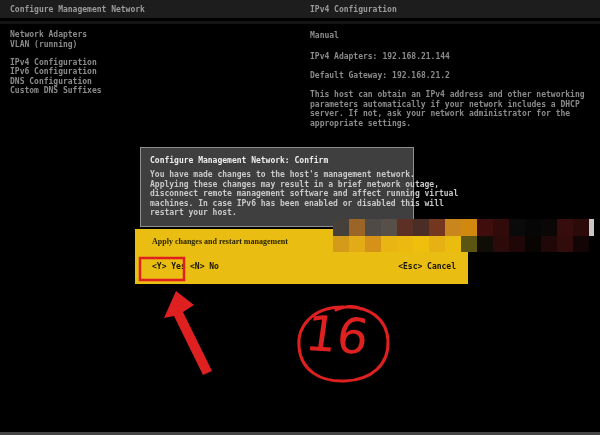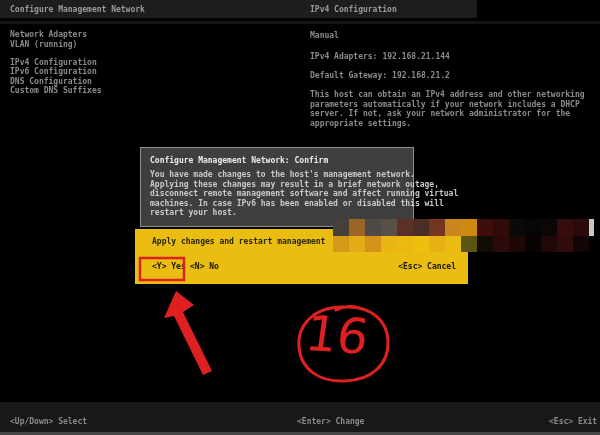--- a/index.html
+++ b/index.html
@@ -4,36 +4,36 @@
 <style>
   html,body { margin:0; padding:0; background:#000; }
   .screen {
     position:relative; width:600px; height:435px; background:#000;
     font-family:"DejaVu Sans Mono", monospace; font-size:8px; font-weight:700;
     overflow:hidden; cursor:default;
   }
   .abs { position:absolute; white-space:nowrap; }
 
   
-  .hdr { position:absolute; left:0; top:0; width:477px; height:18px; background:var(--bar-bg,#1d1d1d); color:#9b9b9b; }
+  .hdr { position:absolute; left:0; top:0; width:600px; height:18px; background:var(--bar-bg,#1d1d1d); color:#9b9b9b; }
   .hdr-sep { position:absolute; left:0; top:21px; width:600px; height:3px; background:#141414; }
 
   
   .menu-item { position:absolute; left:10px; color:var(--text-gray,#8b8b8b); }
   .rp { position:absolute; left:310px; color:var(--text-gray,#8b8b8b); }
   .fld-val { margin-left:5px; }
 
   
   .dialog { position:absolute; left:133px; top:143px; width:339px; height:152px; background:#000; z-index:1; }
   .dlg-gray { position:absolute; left:7px; top:4px; width:274px; height:80px;
     background:var(--dialog-gray,#3f3f3f); border:1px solid #8f8f8f; box-sizing:border-box; }
   .dlg-title { position:absolute; left:9px; top:8px; color:#ededed; white-space:nowrap; }
   .dlg-line { position:absolute; left:9px; color:#c9c9c9; white-space:nowrap; }
   .dlg-yellow { position:absolute; left:2px; top:86px; width:333px; height:55px; background:var(--yellow,#e9bd11); }
-  .apply-label { position:absolute; left:17px; top:8px; color:#2a2500; white-space:nowrap; }
+  .apply-label { position:absolute; left:17px; top:8px; color:#2a2500; white-space:nowrap;font-family:Liberation Serif, serif; }
   .dlg-btn { position:absolute; top:33px; color:#161300; white-space:nowrap; }
 
   
   .ftr { position:absolute; left:0; top:402px; width:600px; height:30px; background:#181818; color:#8a8a8a; }
   .ftr-hairline { position:absolute; left:0; top:432px; width:600px; height:3px; background:#454545; }
 
   
   .mosaic-layer { position:absolute; left:0; top:0; width:600px; height:435px; z-index:5; pointer-events:none; }
   .mcell { position:absolute; }
 
@@ -115,25 +115,20 @@
       <div class="mcell" style="left: 477px; top: 236px; width: 16px; height: 16px; background: rgb(15, 13, 5);"></div>
       <div class="mcell" style="left: 493px; top: 236px; width: 16px; height: 16px; background: rgb(44, 10, 10);"></div>
       <div class="mcell" style="left: 509px; top: 236px; width: 16px; height: 16px; background: rgb(31, 7, 7);"></div>
       <div class="mcell" style="left: 525px; top: 236px; width: 16px; height: 16px; background: rgb(9, 4, 4);"></div>
       <div class="mcell" style="left: 541px; top: 236px; width: 16px; height: 16px; background: rgb(32, 8, 8);"></div>
       <div class="mcell" style="left: 557px; top: 236px; width: 16px; height: 16px; background: rgb(50, 11, 11);"></div>
       <div class="mcell" style="left: 573px; top: 236px; width: 16px; height: 16px; background: rgb(19, 5, 5);"></div>
       <div class="mcell" style="left: 589px; top: 219px; width: 5px; height: 17px; background: rgb(199, 199, 199);"></div>
     </div>
 
-  <div class="ftr">
-    <div class="abs" style="left:10px; top:15px;">&lt;Up/Down&gt; Select</div>
-    <div class="abs" style="left:297px; top:15px;">&lt;Enter&gt; Change</div>
-    <div class="abs" style="left:549px; top:15px;">&lt;Esc&gt; Exit</div>
-  </div>
   <div class="ftr-hairline"></div>
 
   <svg class="annot-svg" viewBox="0 0 600 435" xmlns="http://www.w3.org/2000/svg">
     <rect x="140" y="258" width="44" height="22" fill="none" stroke="#df2020" stroke-width="2.5"></rect>
     <polygon points="176,291 194,305 183,312 212,371 203,375 174,316 164,318" fill="#df2020"></polygon>
     <path d="M343,307 C312,307 297,327 299,347 C301,371 321,382 345,381 C371,380 389,365 388,341 C387,318 368,306 346,307 M336,310 C344,306 355,305 361,309" fill="none" stroke="#df2020" stroke-width="3" stroke-linecap="round"></path>
   </svg>
   <div class="sixteen">16</div>
 
 </div>

